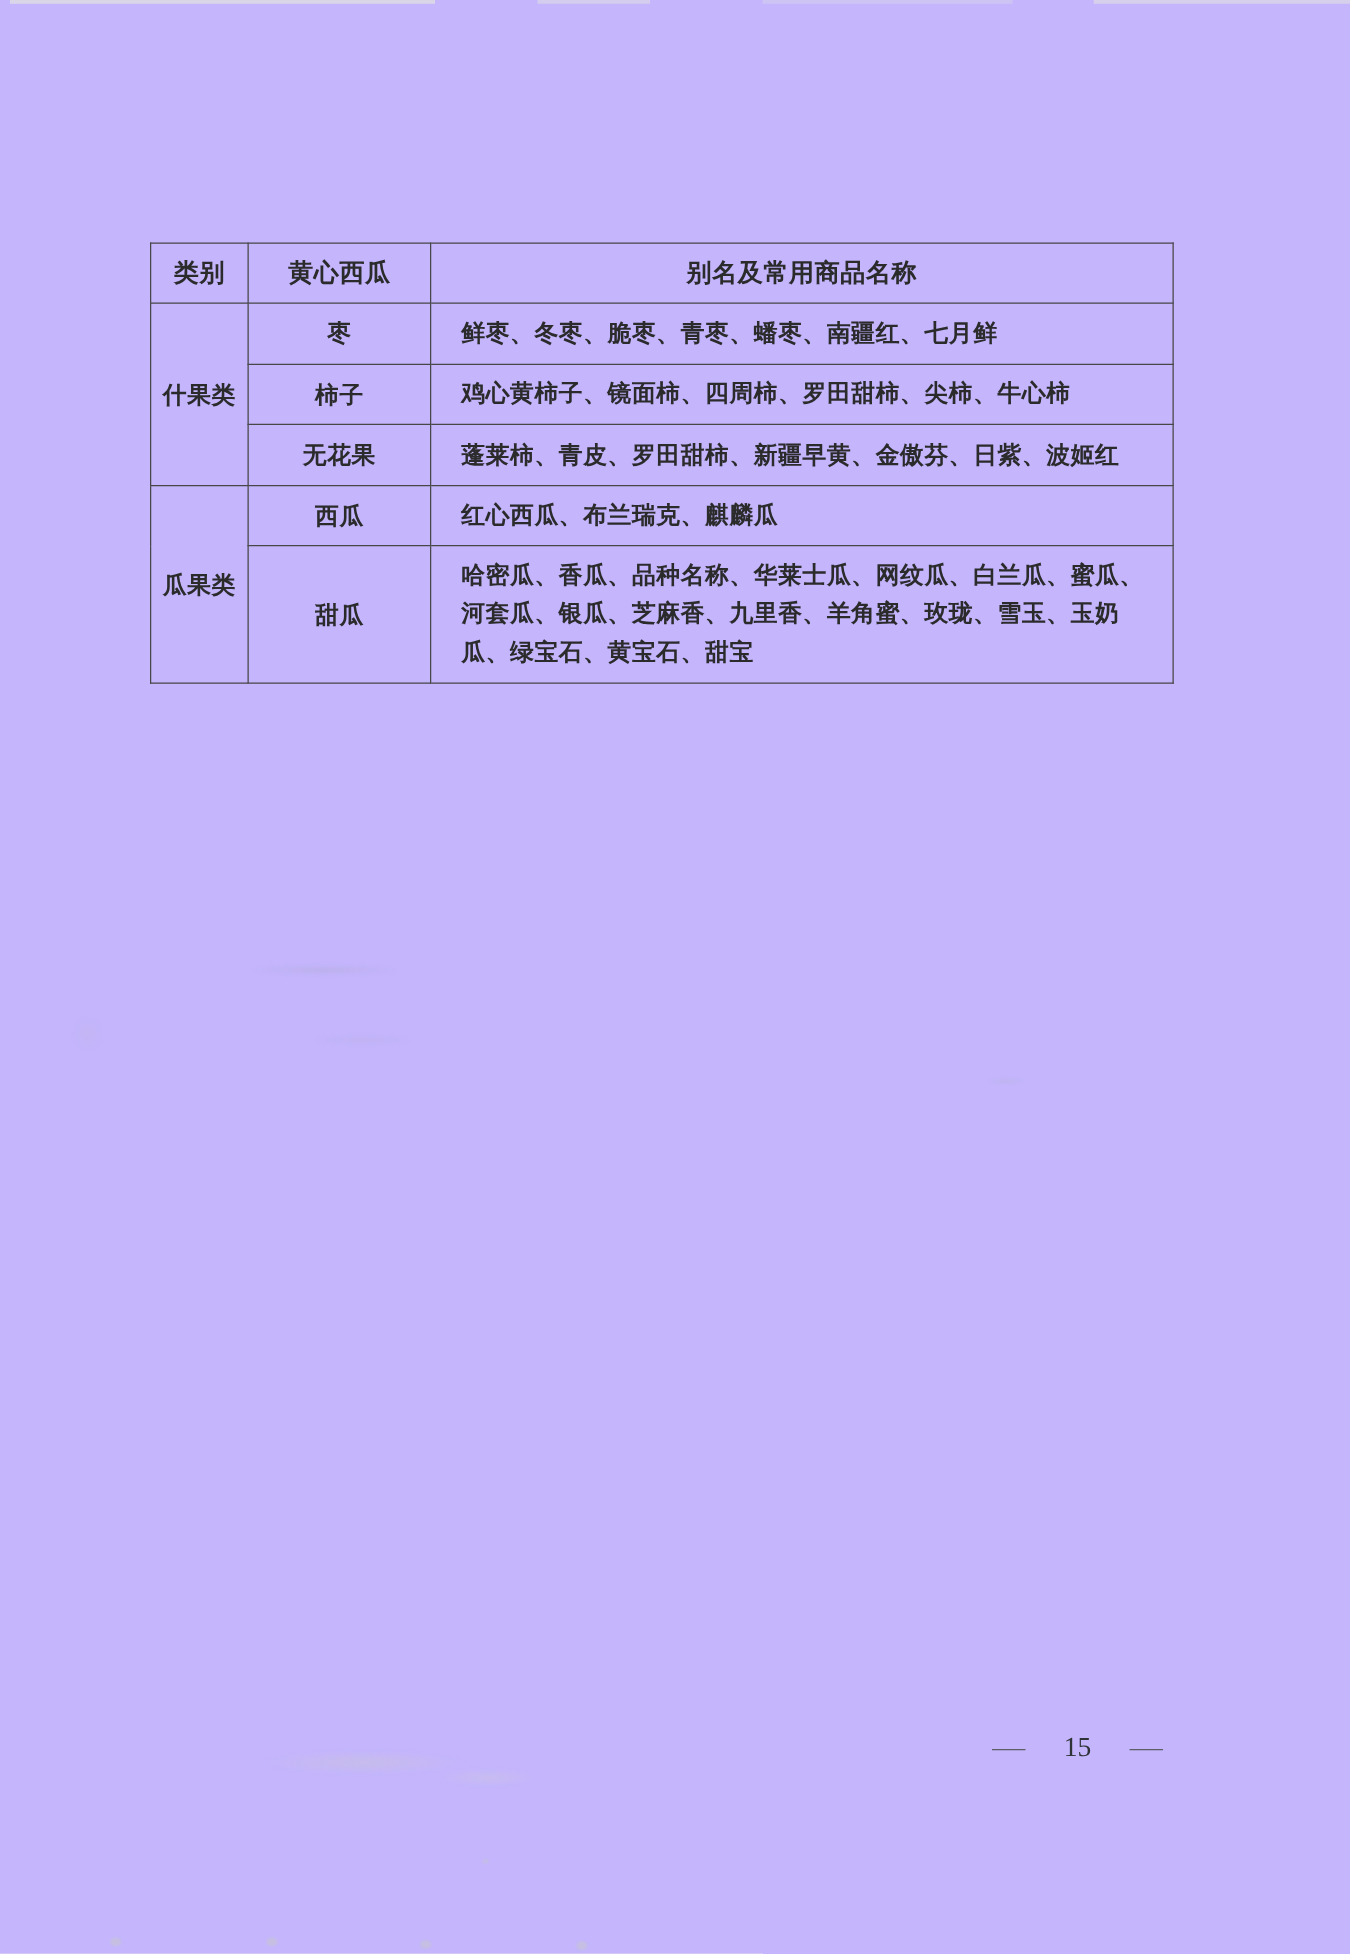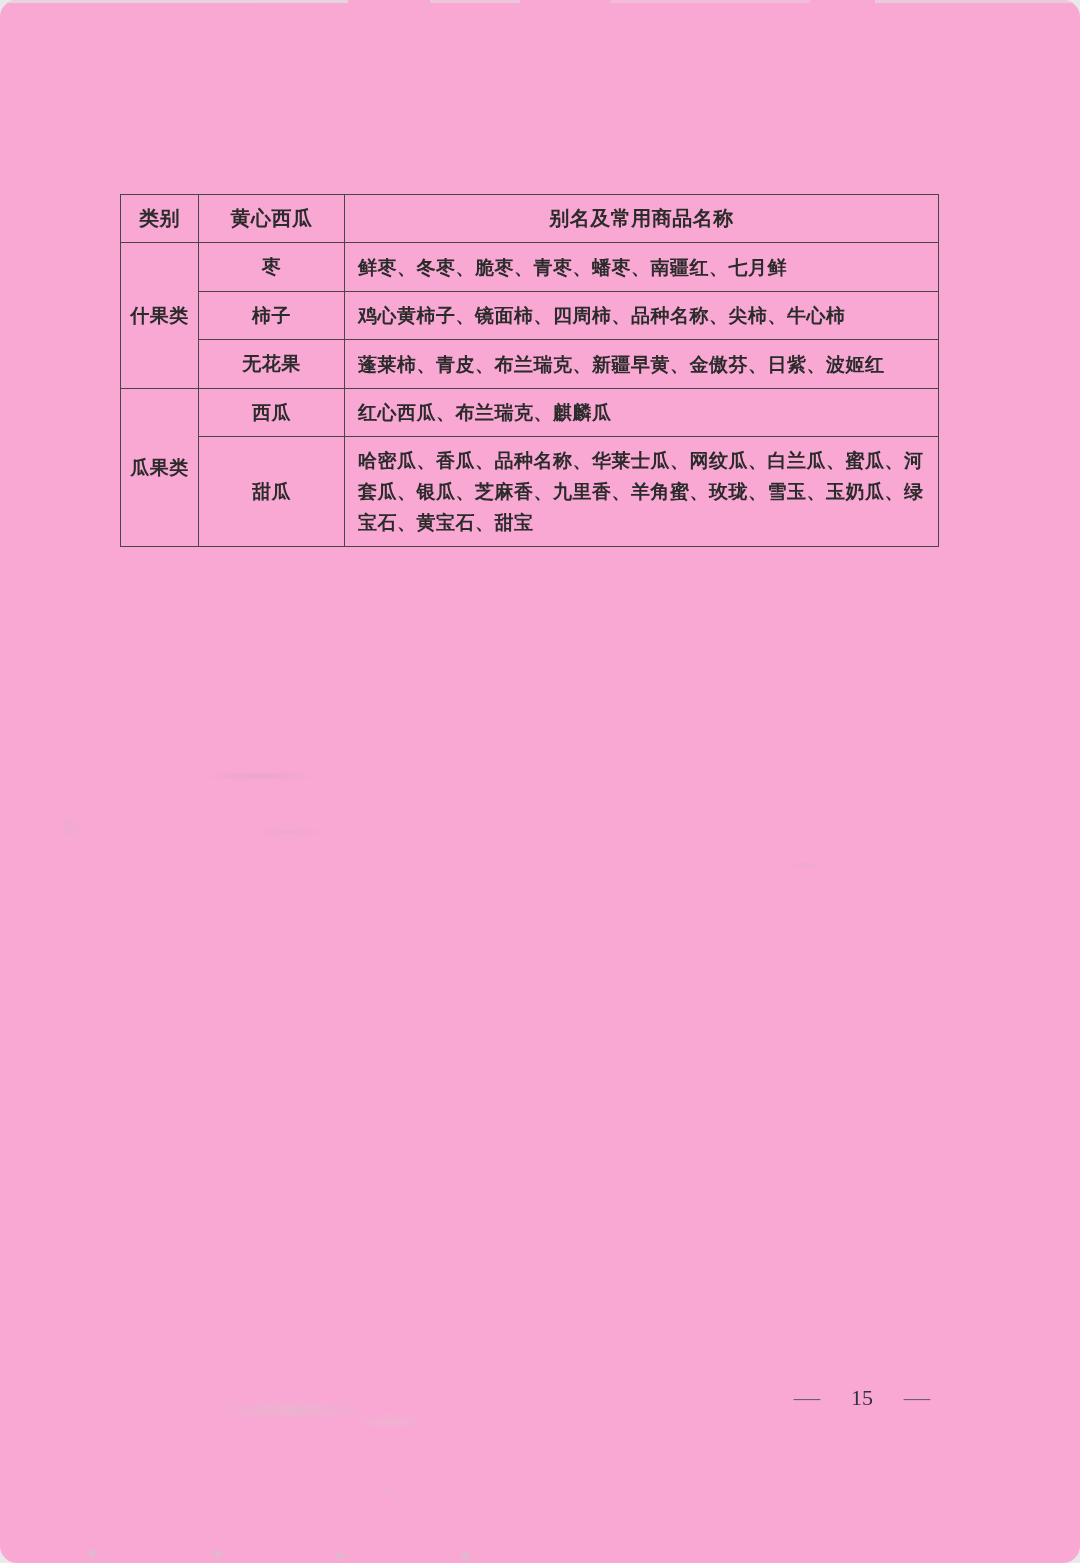--- a/index.html
+++ b/index.html
@@ -5,25 +5,24 @@
   html, body {
     margin: 0;
     padding: 0;
     background: #e9e9e9;
   }
   .page {
     position: relative;
     width: 1080px;
     height: 1563px;
     margin: 0 auto;
-    background: #f9a8d4;
+    background: #c4b5fd;
     overflow: hidden;
     font-family: "Liberation Serif", "DejaVu Serif", serif;
     color: #2b2b2b;
-    border-radius: 17px;
   }
 
   
   table.fruit-table {
     position: absolute;
     left: 120px;
     top: 194px;
     width: 818px;
     border-collapse: collapse;
     table-layout: fixed;
@@ -46,21 +45,21 @@
     font-weight: 700;
     text-align: center;
     padding: 0 4px;
   }
   td.cat, td.var {
     text-align: center;
     padding: 0 4px;
   }
   td.ali {
     text-align: left;
-    padding: 8px 12px 8px 13px;
+    padding: 8px 12px 8px 24px;
     line-height: 31px;
   }
   tr.r1 { height: 49px; }
   tr.r2 { height: 48px; }
   tr.r3 { height: 49px; }
   tr.r4 { height: 48px; }
   tr.r5 { height: 93px; }
 
   
   .page-number {
@@ -156,25 +155,25 @@
       </tr>
     </thead>
     <tbody>
       <tr class="r1">
         <td class="cat" rowspan="3">什果类</td>
         <td class="var">枣</td>
         <td class="ali">鲜枣、冬枣、脆枣、青枣、蟠枣、南疆红、七月鲜</td>
       </tr>
       <tr class="r2">
         <td class="var">柿子</td>
-        <td class="ali">鸡心黄柿子、镜面柿、四周柿、品种名称、尖柿、牛心柿</td>
+        <td class="ali">鸡心黄柿子、镜面柿、四周柿、罗田甜柿、尖柿、牛心柿</td>
       </tr>
       <tr class="r3">
         <td class="var">无花果</td>
-        <td class="ali">蓬莱柿、青皮、布兰瑞克、新疆早黄、金傲芬、日紫、波姬红</td>
+        <td class="ali">蓬莱柿、青皮、罗田甜柿、新疆早黄、金傲芬、日紫、波姬红</td>
       </tr>
       <tr class="r4">
         <td class="cat" rowspan="2">瓜果类</td>
         <td class="var">西瓜</td>
         <td class="ali">红心西瓜、布兰瑞克、麒麟瓜</td>
       </tr>
       <tr class="r5">
         <td class="var">甜瓜</td>
         <td class="ali">哈密瓜、香瓜、品种名称、华莱士瓜、网纹瓜、白兰瓜、蜜瓜、河套瓜、银瓜、芝麻香、九里香、羊角蜜、玫珑、雪玉、玉奶瓜、绿宝石、黄宝石、甜宝</td>
       </tr>

